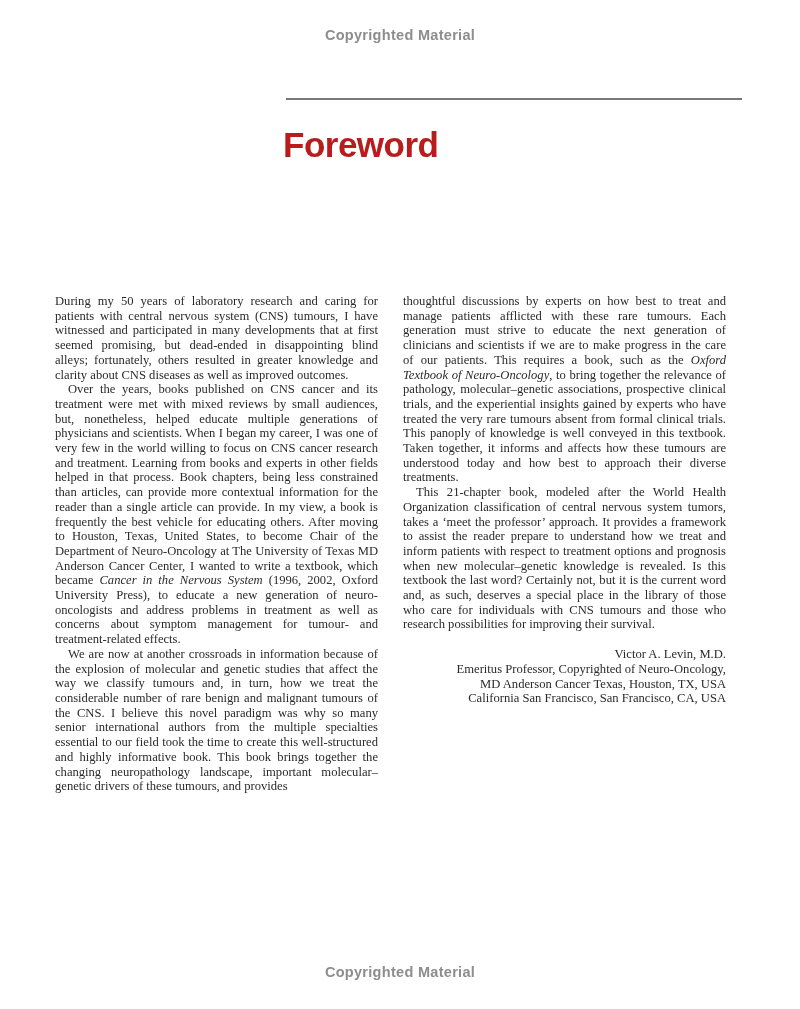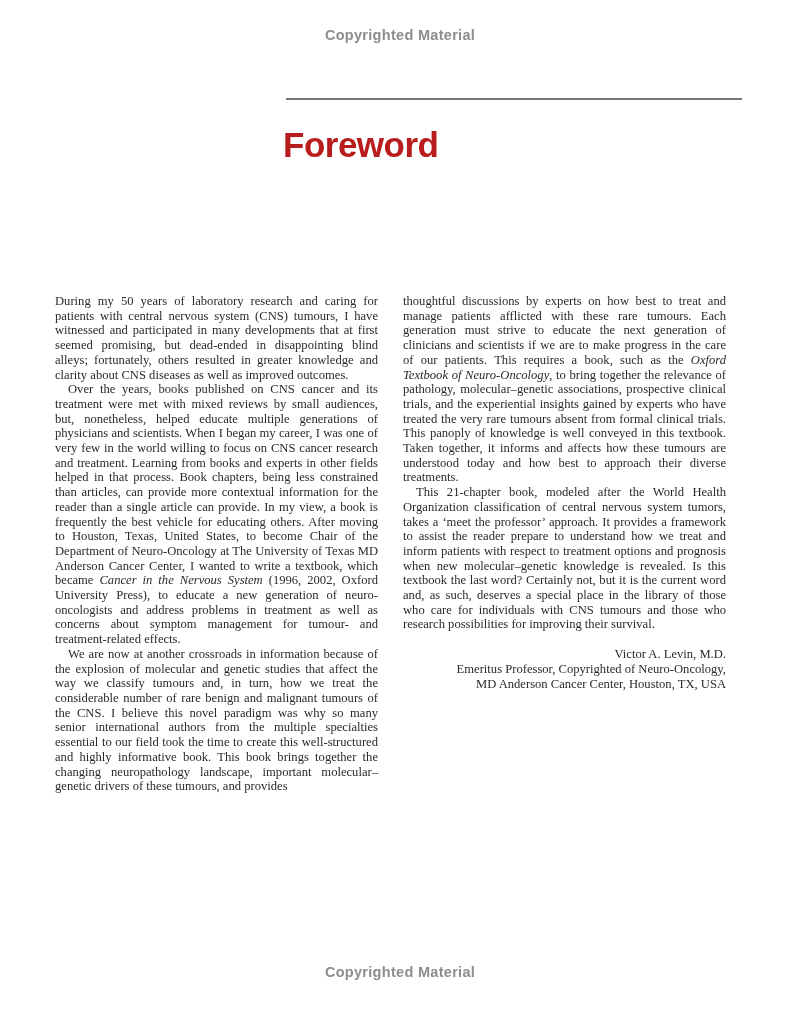--- a/index.html
+++ b/index.html
@@ -86,20 +86,21 @@
         <p class="para indent"><span>Over the years, books published on CNS cancer and its treatment were met with mixed reviews by small audiences, but, nonetheless, helped educate multiple generations of physicians and scientists. When I began my career, I was one of very few in the world willing to focus on CNS cancer research and treatment. Learning from books and experts in other fields helped in that process. Book chapters, being less constrained than articles, can provide more contextual information for the reader than a single article can provide. In my view, a book is frequently the best vehicle for educating others. After moving to Houston, Texas, United States, to become Chair of the Department of Neuro-Oncology at The University of Texas MD Anderson Cancer Center, I wanted to write a textbook, which became </span><i>Cancer in the Nervous System</i><span> (1996, 2002, Oxford University Press), to educate a new generation of neuro-oncologists and address problems in treatment as well as concerns about symptom management for tumour- and treatment-related effects.</span></p>
         <p class="para indent"><span>We are now at another crossroads in information because of the explosion of molecular and genetic studies that affect the way we classify tumours and, in turn, how we treat the considerable number of rare benign and malignant tumours of the CNS. I believe this novel paradigm was why so many senior international authors from the multiple specialties essential to our field took the time to create this well-structured and highly informative book. This book brings together the changing neuropathology landscape, important molecular–genetic drivers of these tumours, and provides</span></p>
       </div>
     <div class="col" id="right-col">
 
     <p class="para"><span>thoughtful discussions by experts on how best to treat and manage patients afflicted with these rare tumours. Each generation must strive to educate the next generation of clinicians and scientists if we are to make progress in the care of our patients. This requires a book, such as the </span><i>Oxford Textbook of Neuro-Oncology</i><span>, to bring together the relevance of pathology, molecular–genetic associations, prospective clinical trials, and the experiential insights gained by experts who have treated the very rare tumours absent from formal clinical trials. This panoply of knowledge is well conveyed in this textbook. Taken together, it informs and affects how these tumours are understood today and how best to approach their diverse treatments.</span></p>
         <p class="para indent"><span>This 21-chapter book, modeled after the World Health Organization classification of central nervous system tumors, takes a ‘meet the professor’ approach. It provides a framework to assist the reader prepare to understand how we treat and inform patients with respect to treatment options and prognosis when new molecular–genetic knowledge is revealed. Is this textbook the last word? Certainly not, but it is the current word and, as such, deserves a special place in the library of those who care for individuals with CNS tumours and those who research possibilities for improving their survival.</span></p>
         <div class="signature">
           <div class="sig-line">Victor A. Levin, M.D.</div>
           <div class="sig-line">Emeritus Professor, Copyrighted of Neuro-Oncology,</div>
-          <div class="sig-line">MD Anderson Cancer Center, Houston, TX, USA</div>
+          <div class="sig-line">MD Anderson Cancer Texas, Houston, TX, USA</div>
+          <div class="sig-line">California San Francisco, San Francisco, CA, USA</div>
         </div>
       </div>
   </div>
 
   <div class="copyright bottom">Copyrighted Material</div>
 
 </div>
 
 </body></html>

